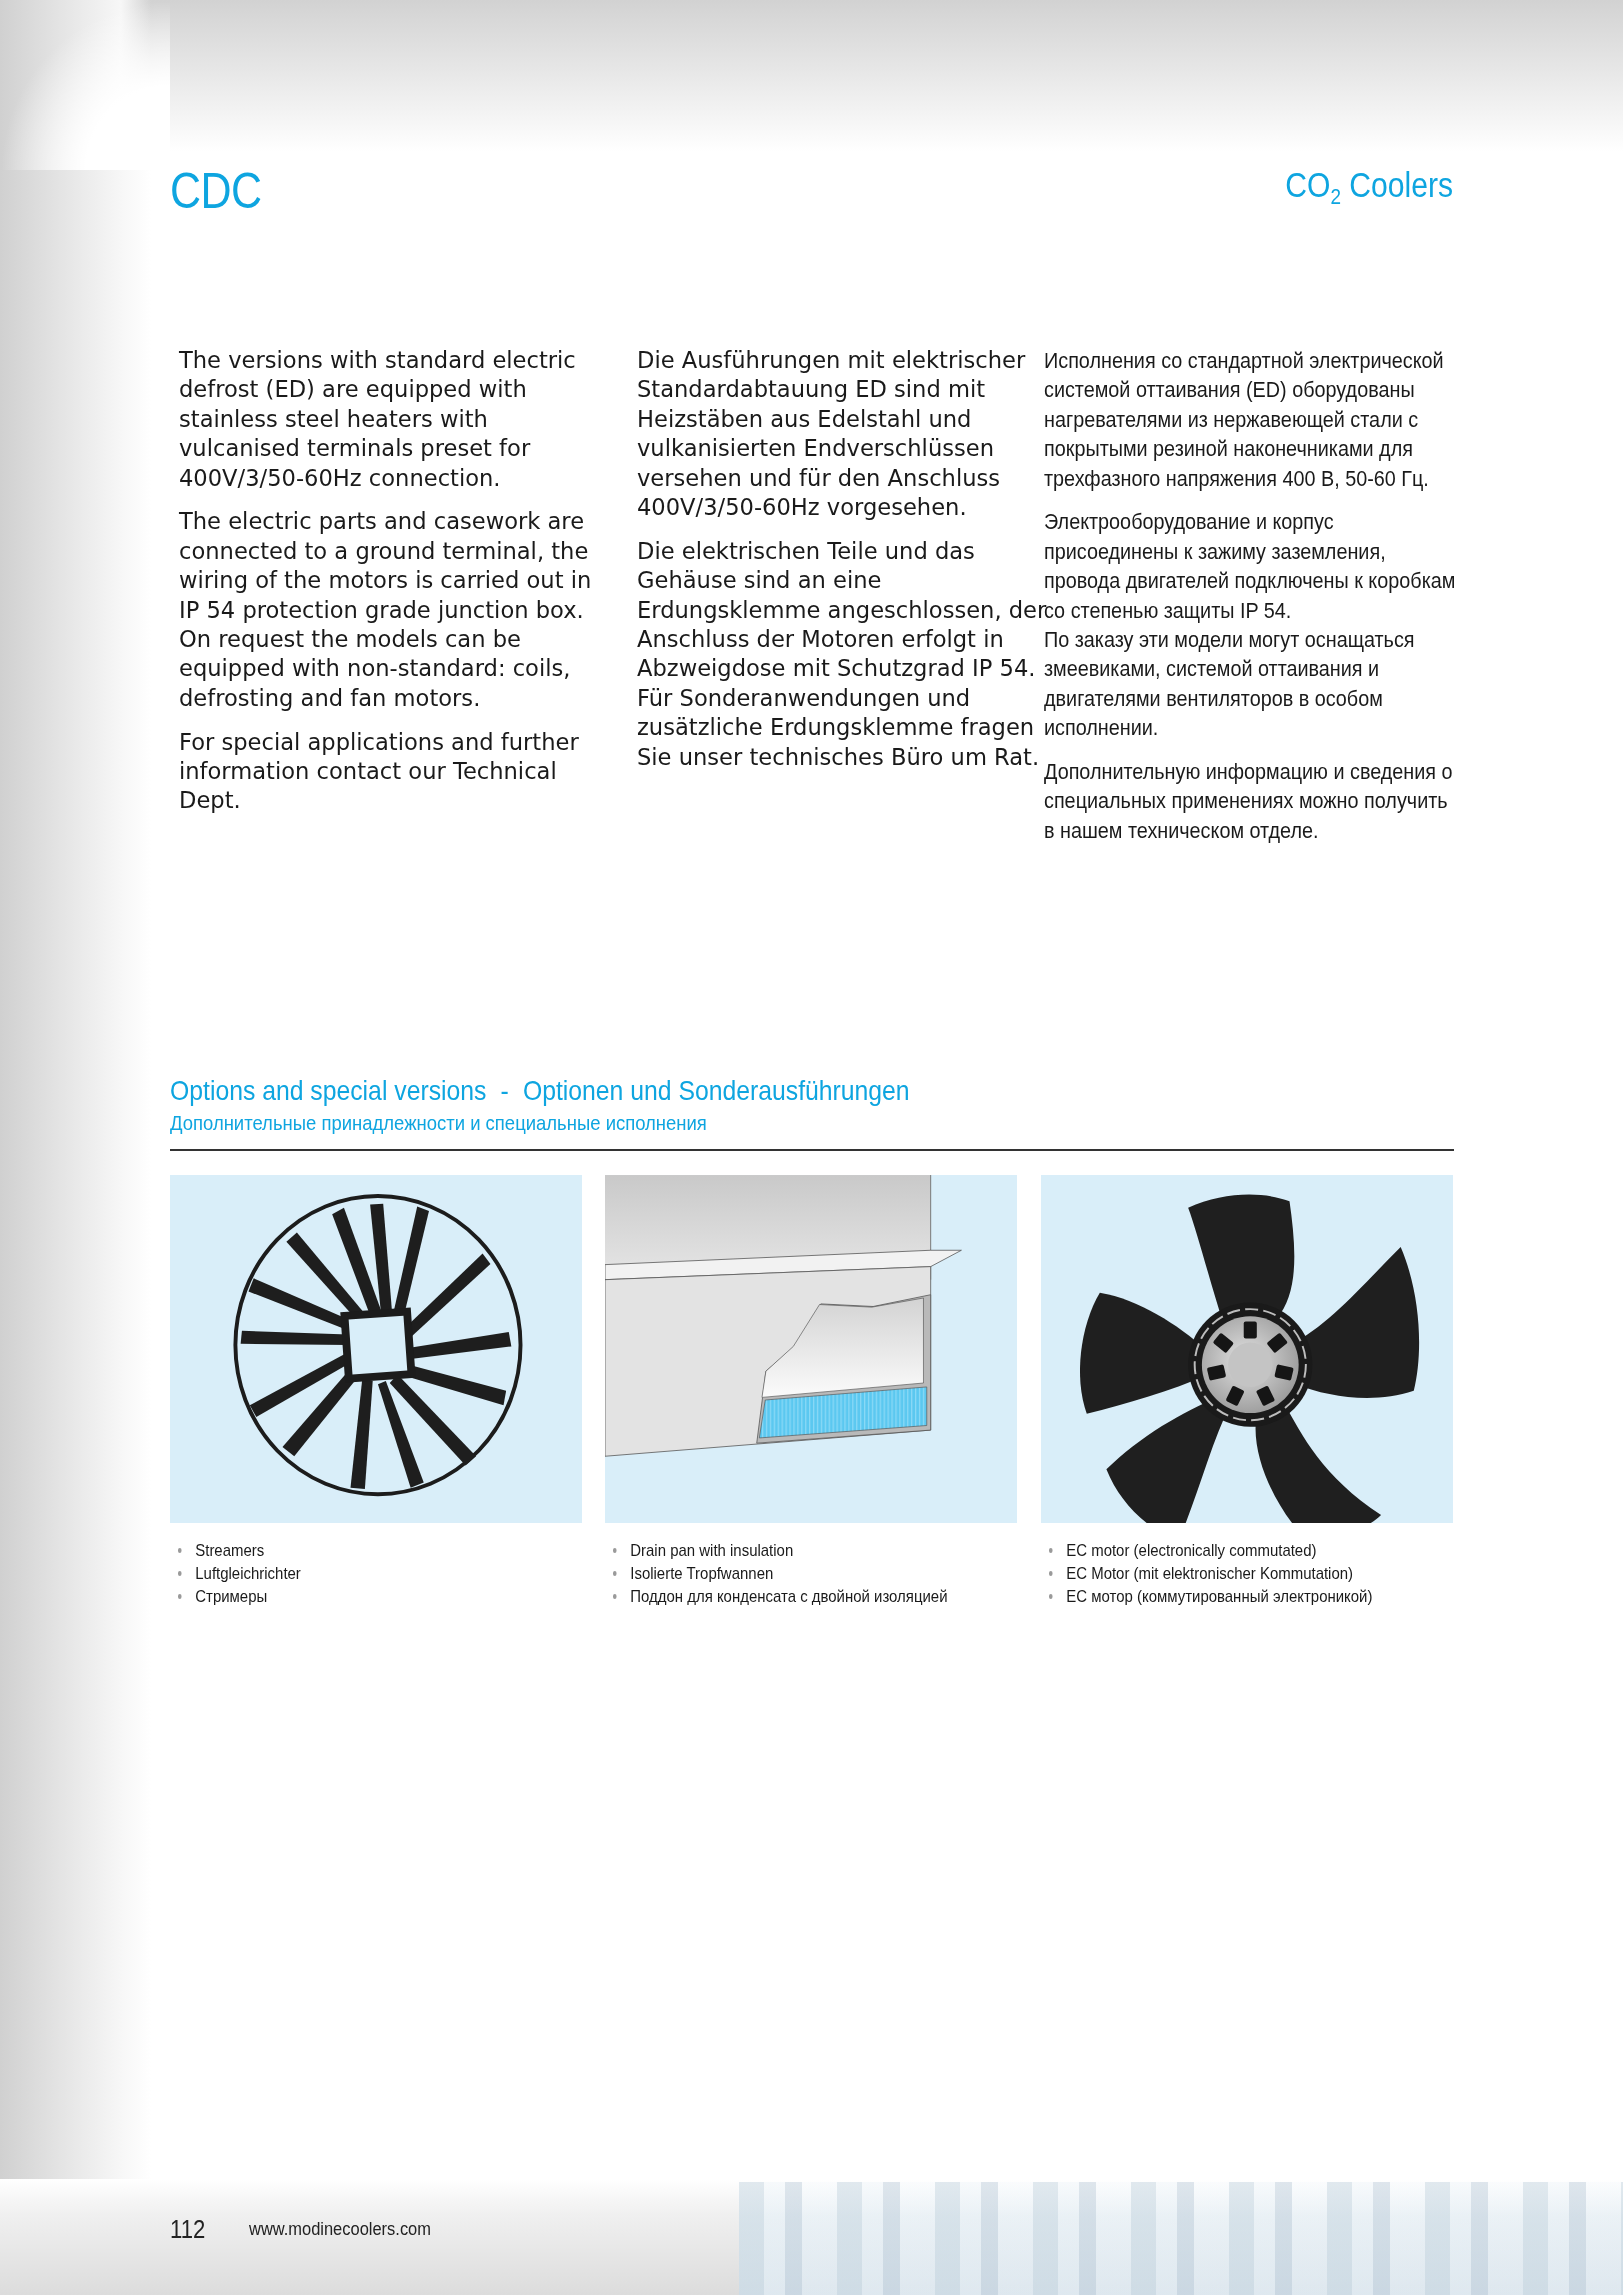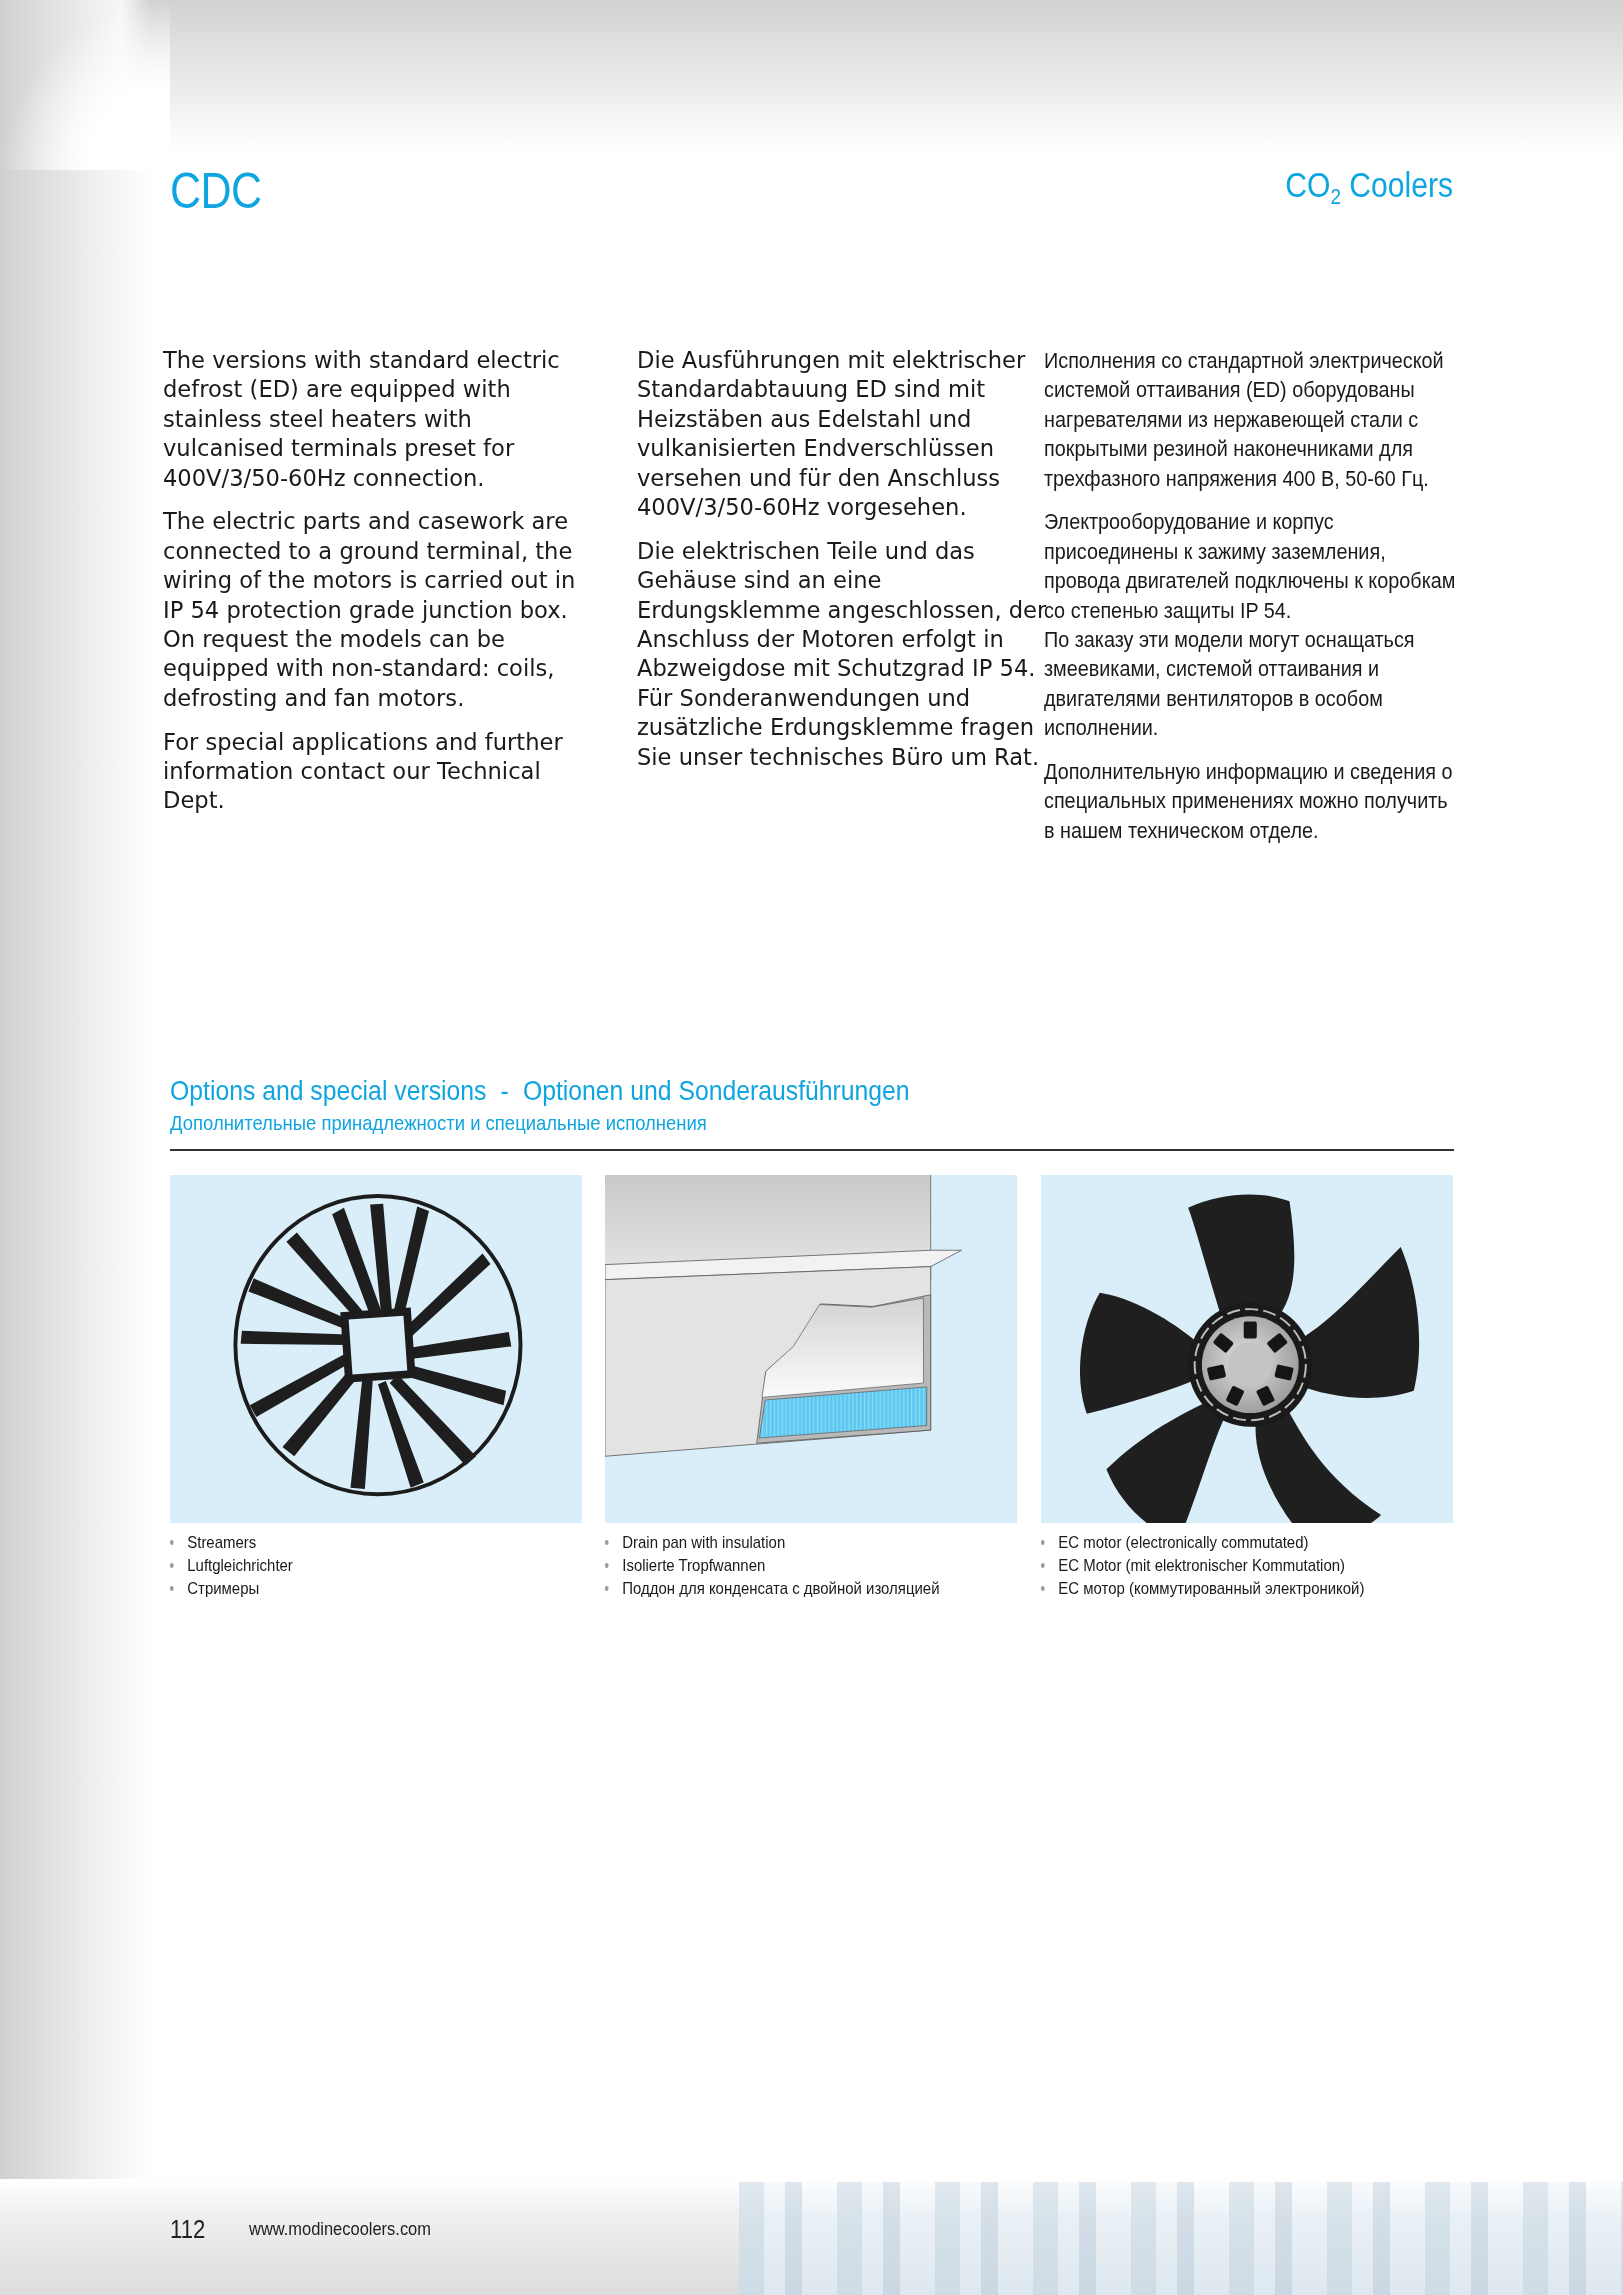--- a/index.html
+++ b/index.html
@@ -51,21 +51,21 @@
     }
     .header-right sub { font-size: 22px; vertical-align: -6.5px; }
 
     .col {
       position: absolute; top: 346px;
       font-family: "DejaVu Sans", sans-serif;
       font-size: 22.6px; line-height: 29.4px; color: #1a1a1a;
     }
     .col p { margin: 0 0 14.4px 0; }
     .col p.tight { margin: 0; }
-    .col-en { left: 163px; width: 419px; }
+    .col-en { left: 179px; width: 419px; }
     .col-de { left: 637px; width: 425px; }
     .col-ru {
       left: 1044px; width: 419px;
       font-family: "Liberation Sans", sans-serif;
       font-size: 22px; line-height: 29.4px;
       transform: scaleX(0.9); transform-origin: left top; width: 458px;
     }
 
     .options-title {
       position: absolute; left: 170px; top: 1075px;
@@ -92,21 +92,21 @@
     .panel svg { position: absolute; left: 0; top: 0; width: 412px; height: 348px; }
     .panel-1 { left: 170px; }
     .panel-2 { left: 605px; }
     .panel-3 { left: 1041px; }
 
     .caption {
       position: absolute; top: 1531px; width: 412px;
       font-family: "Liberation Sans", sans-serif;
       font-size: 17px; line-height: 23px; color: #1a1a1a;
     }
-    .caption ul { list-style: none; margin: 0; padding: 0; }
+    .caption ul { list-style: none; margin: 8px; padding: 0; }
     .caption li { position: relative; padding-left: 19.6px; white-space: nowrap;
       transform: scaleX(0.88); transform-origin: left center; }
     .caption li .bullet {
       position: absolute; left: 0; top: 8.5px; width: 3.9px; height: 5.9px;
       background: #9a9a9a; border-radius: 2px;
     }
     .caption-1 { left: 170px; }
     .caption-2 { left: 605px; }
     .caption-3 { left: 1041px; }
 

